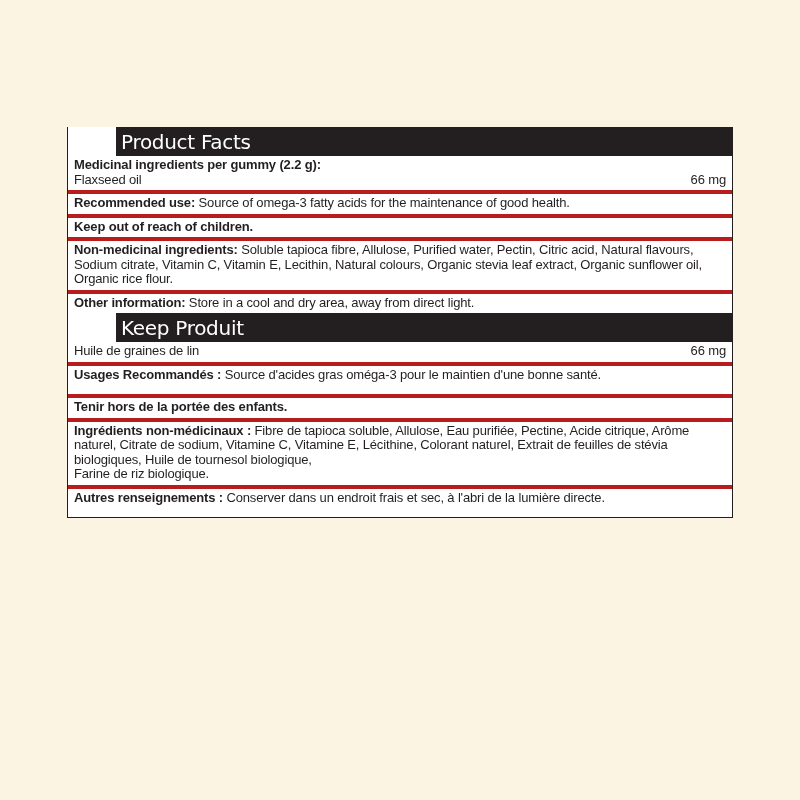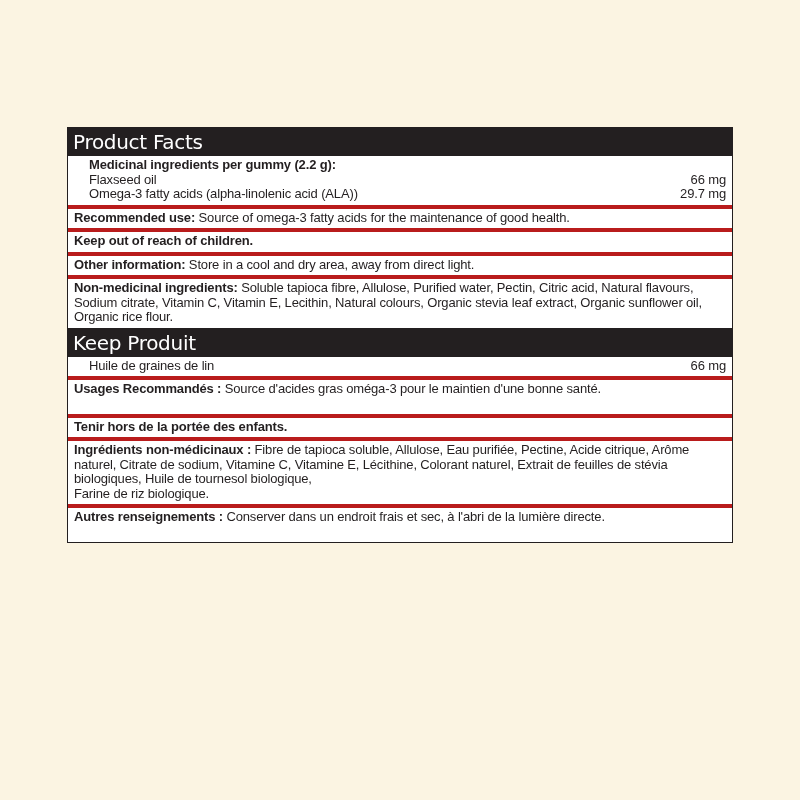--- a/index.html
+++ b/index.html
@@ -20,68 +20,65 @@
     }
     .header-bar {
       background:#231f20;
       color:#ffffff;
       font-family:"DejaVu Sans", sans-serif;
       font-size:20px;
       height:29px;
       line-height:30px;
       padding-left:5px;
       letter-spacing:-0.3px;
+      margin-left:48px;
     }
     .row {
       border-top:4px solid #b91c1c;
       padding:2px 6px 3px 6px;
       font-size:13px;
       line-height:14.5px;
       letter-spacing:-0.15px;
     }
-    .row:first-of-type, .header-bar + .row { border-top:none;margin-left:15px; }
+    .row:first-of-type, .header-bar + .row { border-top:none; }
     .row b { font-weight:bold; }
     .ing-line { display:flex; justify-content:space-between;align-items:flex-end; }
     .ing-line span:last-child { padding-right:0px; }
-    .pad-bottom { padding-bottom:17px; }
+    .pad-bottom { padding-bottom:12px; }
   </style>
 </head>
 <body>
 
 <div class="panel">
 
   <div class="header-bar">Product Facts</div>
 
   <div class="row">
     <div><b>Medicinal ingredients per gummy (2.2 g):</b></div>
     <div class="ing-line">
       <span>Flaxseed oil</span>
       <span>66 mg</span>
     </div>
-    <div class="ing-line">
-      <span>Omega-3 fatty acids (alpha-linolenic acid (ALA))</span>
-      <span>29.7 mg</span>
-    </div>
   </div>
 
   <div class="row">
     <b>Recommended use:</b><span> Source of omega-3 fatty acids for the maintenance of good health.</span>
   </div>
 
   <div class="row">
     <b>Keep out of reach of children.</b>
   </div>
 
 
   <div class="row">
-    <b>Other information:</b><span> Store in a cool and dry area, away from direct light.</span>
+    <b>Non-medicinal ingredients:</b><span> Soluble tapioca fibre, Allulose, Purified water, Pectin, Citric acid, Natural flavours, Sodium citrate, Vitamin C, Vitamin E, Lecithin, Natural colours, Organic stevia leaf extract, Organic sunflower oil, Organic rice flour.</span>
   </div>
 
   <div class="row">
-    <b>Non-medicinal ingredients:</b><span> Soluble tapioca fibre, Allulose, Purified water, Pectin, Citric acid, Natural flavours, Sodium citrate, Vitamin C, Vitamin E, Lecithin, Natural colours, Organic stevia leaf extract, Organic sunflower oil, Organic rice flour.</span>
+    <b>Other information:</b><span> Store in a cool and dry area, away from direct light.</span>
   </div>
 
   <div class="header-bar">Keep Produit</div>
 
   <div class="row">
     <div class="ing-line">
       <span>Huile de graines de lin</span>
       <span>66 mg</span>
     </div>
   </div>

